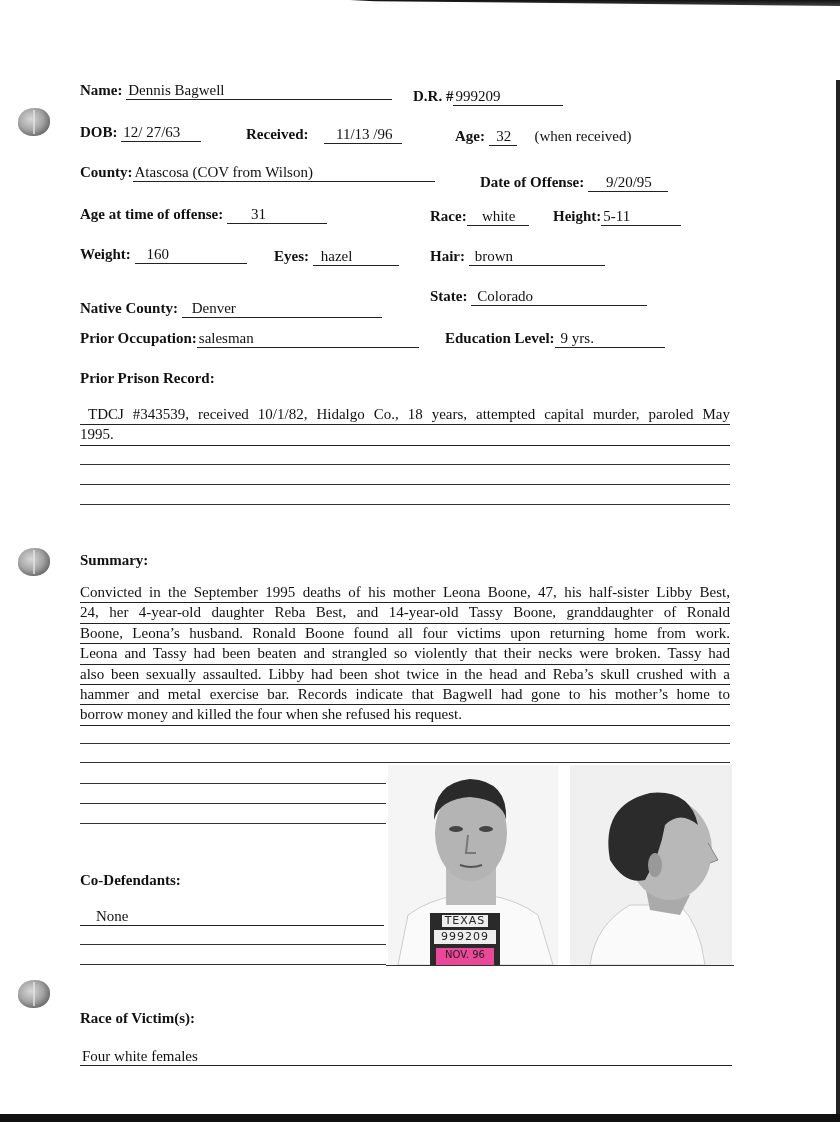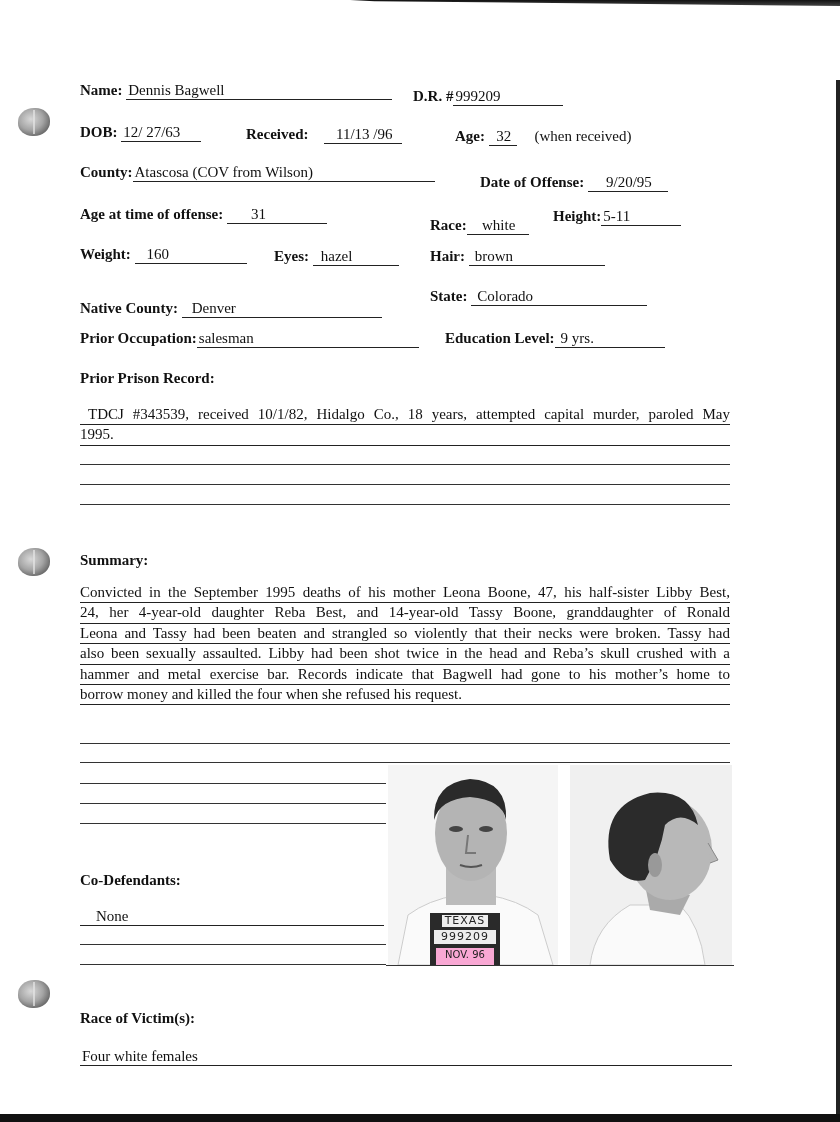--- a/index.html
+++ b/index.html
@@ -57,21 +57,21 @@
 </div>
 <div class="field" style="left:480px;top:172px;">
   <span class="lbl">Date of Offense:</span>
   <span class="uline" style="width:78px;text-align:center;">9/20/95</span>
 </div>
 
 <div class="field" style="left:80px;top:204px;">
   <span class="lbl">Age at time of offense:</span>
   <span class="uline" style="width:100px;padding-left:24px;box-sizing:border-box;">31</span>
 </div>
-<div class="field" style="left:430px;top:215px;">
+<div class="field" style="left:430px;top:206px;">
   <span class="lbl">Race:</span><span class="uline" style="width:60px;text-align:center;">white</span>
 </div>
 <div class="field" style="left:553px;top:206px;">
   <span class="lbl">Height:</span><span class="uline" style="width:78px;">5-11</span>
 </div>
 
 <div class="field" style="left:80px;top:244px;">
   <span class="lbl">Weight:</span>
   <span class="uline" style="width:112px;padding-left:12px;box-sizing:border-box;">160</span>
 </div>
@@ -106,20 +106,21 @@
   <span class="ln last">1995.</span>
 </div>
 <div class="rule" style="left:80px;top:464px;width:650px;"></div>
 <div class="rule" style="left:80px;top:484px;width:650px;"></div>
 <div class="rule" style="left:80px;top:504px;width:650px;"></div>
 
 <div class="field lbl" style="left:80px;top:550px;">Summary:</div>
 <div class="para" style="left:80px;top:583px;width:650px;">
   <span class="ln">Convicted in the September 1995 deaths of his mother Leona Boone, 47, his half-sister Libby Best,</span>
   <span class="ln">24, her 4-year-old daughter Reba Best, and 14-year-old Tassy Boone, granddaughter of Ronald</span>
+  <span class="ln">Boone, Leona’s husband. Ronald Boone found all four victims upon returning home from work.</span>
   <span class="ln">Leona and Tassy had been beaten and strangled so violently that their necks were broken. Tassy had</span>
   <span class="ln">also been sexually assaulted. Libby had been shot twice in the head and Reba’s skull crushed with a</span>
   <span class="ln">hammer and metal exercise bar. Records indicate that Bagwell had gone to his mother’s home to</span>
   <span class="ln last">borrow money and killed the four when she refused his request.</span>
 </div>
 <div class="rule" style="left:80px;top:743px;width:650px;"></div>
 <div class="rule" style="left:80px;top:762px;width:650px;"></div>
 <div class="rule" style="left:80px;top:783px;width:306px;"></div>
 <div class="rule" style="left:80px;top:803px;width:306px;"></div>
 <div class="rule" style="left:80px;top:823px;width:306px;"></div>
@@ -131,21 +132,21 @@
     <ellipse cx="83" cy="68" rx="36" ry="48" fill="#b4b4b4"></ellipse>
     <path d="M46 55 Q45 18 82 14 Q120 16 118 55 Q115 35 82 32 Q52 34 46 55 Z" fill="#2a2a2a"></path>
     <ellipse cx="68" cy="64" rx="7" ry="3" fill="#444"></ellipse>
     <ellipse cx="98" cy="64" rx="7" ry="3" fill="#444"></ellipse>
     <path d="M80 70 L78 88 L88 88" fill="none" stroke="#777" stroke-width="2"></path>
     <path d="M72 100 Q83 104 94 100" fill="none" stroke="#555" stroke-width="2"></path>
   </svg>
   <div class="abs" style="left:42px;top:148px;width:70px;height:52px;background:#2a2a2a;">
     <div class="abs" style="left:12px;top:2px;width:46px;height:12px;background:#eee;color:#222;font-family:'DejaVu Sans',sans-serif;font-size:11px;line-height:12px;text-align:center;letter-spacing:1px;">TEXAS</div>
     <div class="abs" style="left:4px;top:17px;width:62px;height:14px;background:#eee;color:#222;font-family:'DejaVu Sans',sans-serif;font-size:11px;line-height:14px;text-align:center;letter-spacing:1px;">999209</div>
-    <div class="abs" style="left:6px;top:35px;width:58px;height:28px;background:#f9a8d4;color:#222;font-family:'DejaVu Sans',sans-serif;font-size:10px;line-height:14px;text-align:center;">NOV. 96</div>
+    <div class="abs" style="left:6px;top:35px;width:58px;height:28px;background:#ec4899;color:#222;font-family:'DejaVu Sans',sans-serif;font-size:10px;line-height:14px;text-align:center;">NOV. 96</div>
   </div>
 </div>
 <div class="photo" style="left:570px;top:765px;width:162px;height:200px;background:#f0f0f0;">
   <svg width="162" height="200" viewBox="0 0 162 200">
     <path d="M20 200 Q25 160 60 140 L110 140 Q130 160 135 200 Z" fill="#fafafa" stroke="#ccc"></path>
     <path d="M75 120 L120 130 L110 150 L80 145 Z" fill="#aaa"></path>
     <ellipse cx="100" cy="85" rx="42" ry="50" fill="#b8b8b8"></ellipse>
     <path d="M40 95 Q30 40 80 28 Q120 24 128 60 Q110 45 95 60 Q90 90 75 115 Q55 120 40 95 Z" fill="#2b2b2b"></path>
     <ellipse cx="85" cy="100" rx="7" ry="12" fill="#999"></ellipse>
     <path d="M138 78 L148 95 L140 98" fill="#b8b8b8" stroke="#888"></path>

